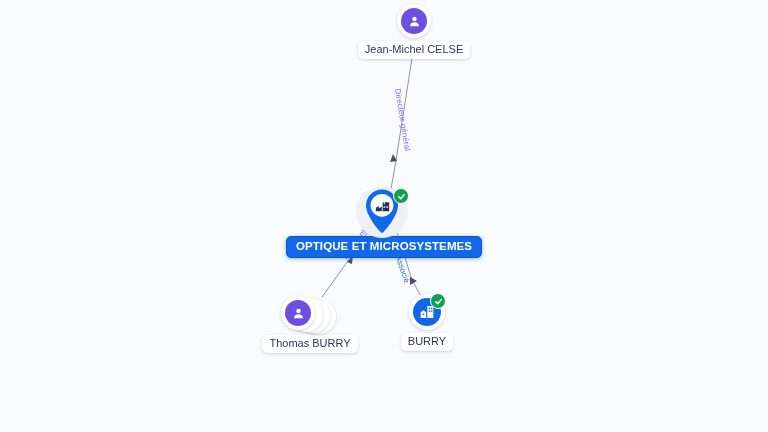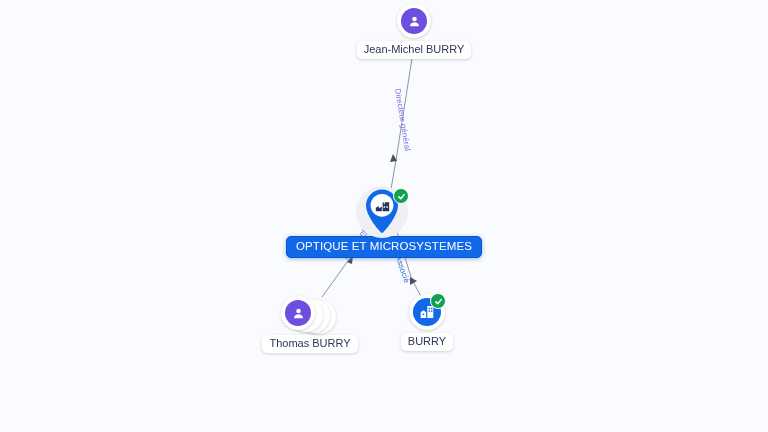--- a/index.html
+++ b/index.html
@@ -204,21 +204,21 @@
   <div class="node" style="left:364px; top:4px; width:100px;">
     <div class="avatar-wrap">
       <div class="avatar-ring"></div>
       <div class="avatar-circle">
         <svg width="15" height="15" viewBox="0 0 24 24" fill="#ffffff">
           <circle cx="12" cy="8" r="3.6"></circle>
           <path d="M4.8 19.5c0-4 3.3-6.2 7.2-6.2s7.2 2.2 7.2 6.2z"></path>
         </svg>
       </div>
     </div>
-    <div class="pill">Jean-Michel BURRY</div>
+    <div class="pill">Jean-Michel CELSE</div>
   </div>
 
   <div class="node" style="left:356px; top:186px; width:56px;">
     <div class="pin-wrap">
       <div class="pin-halo"></div>
       <svg class="pin-svg" width="38" height="46" viewBox="0 0 38 46">
         <path d="M19 1.5C10.2 1.5 3 8.6 3 17.3c0 11 13.2 25.6 15 27.2
                  .6.5 1.4.5 2 0 1.8-1.6 15-16.2 15-27.2C35 8.6 27.8 1.5 19 1.5z" fill="#1169ea"></path>
         <circle cx="19" cy="17.3" r="11.4" fill="#ffffff"></circle>
       </svg>
@@ -229,21 +229,21 @@
           <rect x="13.6" y="12.4" width="2.4" height="2.2" fill="#ffffff"></rect>
           <rect x="17.8" y="12.4" width="2.4" height="2.2" fill="#ffffff"></rect>
         </svg>
       </div>
       <div class="badge badge-pin">
         <svg width="9" height="9" viewBox="0 0 24 24" fill="none" stroke="#ffffff" stroke-width="4" stroke-linecap="round" stroke-linejoin="round">
           <path d="M5 13 L10 18 L19 7"></path>
         </svg>
       </div>
     </div>
-    <div class="pill selected" style="margin-top:-2px;">OPTIQUE ET MICROSYSTEMES</div>
+    <div class="pill selected" style="margin-top:-2px;font-weight:bold;">OPTIQUE ET MICROSYSTEMES</div>
   </div>
 
   <div class="node" style="left:272px; top:296px; width:76px;">
     <div class="avatar-wrap" style="width:58px;">
       <div class="stack-card stack-3"></div>
       <div class="stack-card stack-2"></div>
       <div class="stack-card stack-1"></div>
       <div class="avatar-ring"></div>
       <div class="avatar-circle">
         <svg width="15" height="15" viewBox="0 0 24 24" fill="#ffffff">

